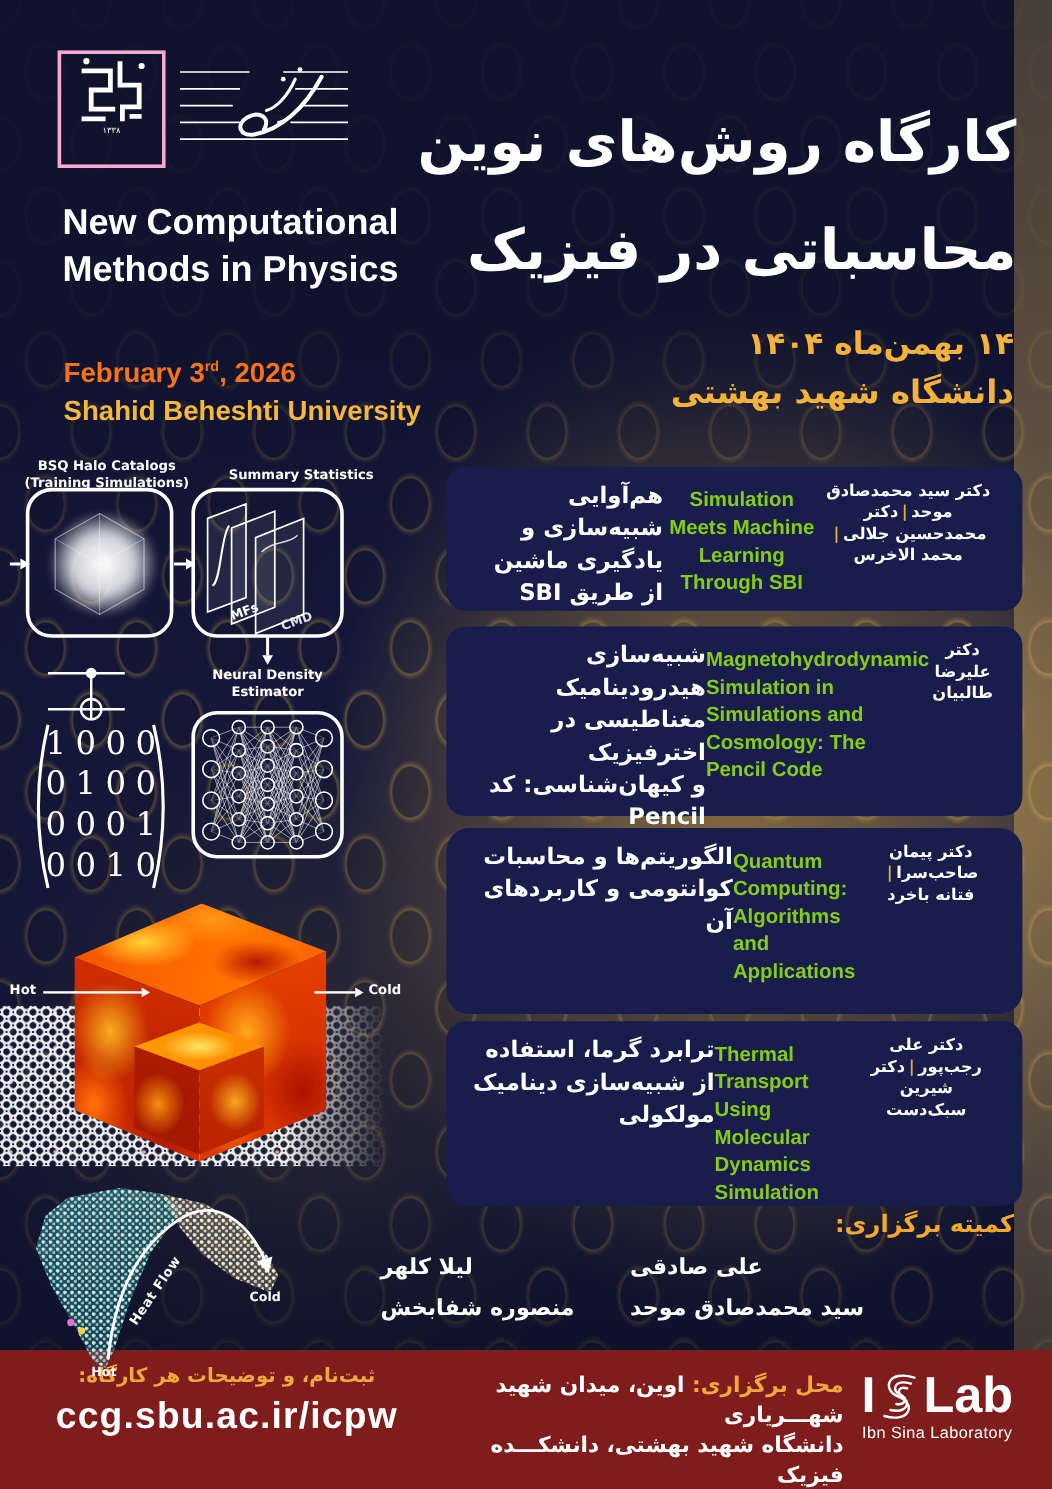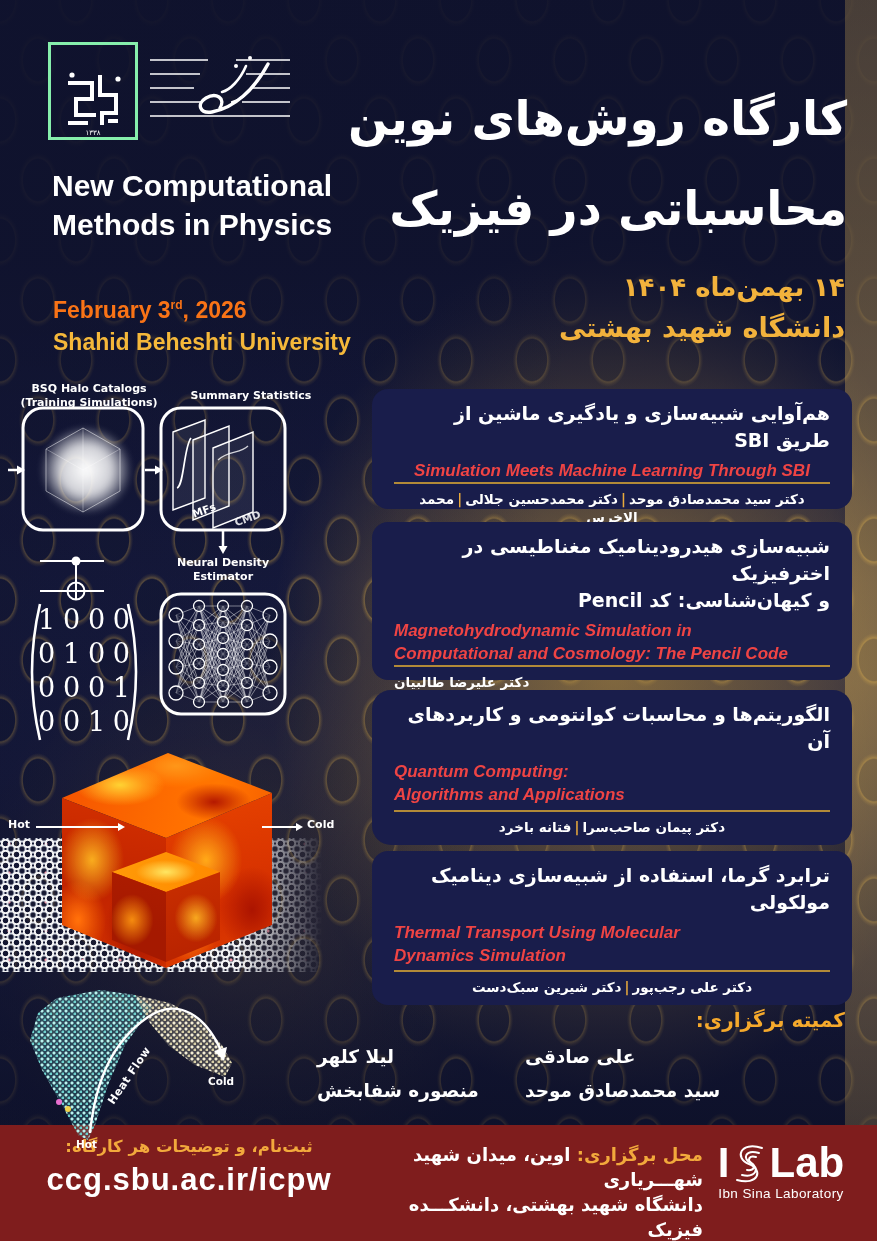--- a/index.html
+++ b/index.html
@@ -19,22 +19,22 @@
   }
   .bg-glow{background:
     radial-gradient(430px 540px at 70% 54%, rgba(200,156,68,.8), rgba(200,156,68,.32) 58%, rgba(200,156,68,0) 80%),
     radial-gradient(360px 400px at 28% 74%, rgba(160,124,52,.4), rgba(160,124,52,0) 75%);}
   .bg-veil{background:
     linear-gradient(100deg, rgba(16,19,46,.55) 0%, rgba(16,19,46,.25) 38%, rgba(16,19,46,0) 58%),
     linear-gradient(180deg, rgba(15,18,44,.95) 0%, rgba(15,18,44,.88) 21%, rgba(15,18,44,.5) 32%, rgba(15,18,44,.18) 47%, rgba(15,18,44,.3) 64%, rgba(15,18,44,.55) 80%, rgba(13,16,40,.82) 91%, rgba(13,16,40,.92) 100%);}
   .bg-strip{left:845px;width:32px;background:linear-gradient(180deg, rgba(202,162,82,.3), rgba(202,162,82,.5) 55%, rgba(202,162,82,.2));}
 
   
-  .sbu-logo{position:absolute;left:48px;top:42px;width:84px;height:92px;border:3px solid #86efac;z-index:12;
-    display:flex;align-items:center;justify-content:flex-end;flex-direction:column;}
+  .sbu-logo{position:absolute;left:48px;top:42px;width:84px;height:92px;border:3px solid #f9a8d4;z-index:12;
+    display:flex;align-items:center;justify-content:flex-start;flex-direction:column;}
   .sbu-year{color:#fff;font-size:7px;letter-spacing:1px;margin-top:-4px;}
   .ips-logo{position:absolute;left:150px;top:46px;width:140px;height:80px;z-index:12;}
 
   
   .fa-title{position:absolute;right:30px;top:74px;width:580px;text-align:right;color:#fff;
     font-weight:bold;font-size:47px;line-height:90px;z-index:12;direction:rtl;}
   .fa-date{position:absolute;right:32px;top:272px;color:#f2b23c;font-weight:bold;font-size:26px;z-index:12;direction:rtl;}
   .fa-uni{position:absolute;right:32px;top:312px;color:#f2b23c;font-weight:bold;font-size:27px;z-index:12;direction:rtl;}
   .en-title{position:absolute;left:52px;top:166px;color:#fff;font-size:30px;line-height:39px;font-weight:600;z-index:12;
     font-family:"Liberation Sans","DejaVu Sans",sans-serif;}
@@ -116,33 +116,33 @@
     background-size:6px 6px,6px 6px,100% 100%;}
   .arch-svg{position:absolute;inset:0;}
   .arch-label{position:absolute;color:#fff;font-weight:bold;font-size:10.5px;}
   .heat-flow{left:86px;top:84px;transform:rotate(-56deg);letter-spacing:.5px;font-size:11px;}
   .arch-hot{left:66px;top:153px;}
   .arch-cold{left:198px;top:90px;}
   .mol{position:absolute;border-radius:50%;}
 
   
   .card{position:absolute;left:372px;width:480px;background:#191d4b;border-radius:16px;z-index:15;
-    box-sizing:border-box;padding:11px 22px 9px;display:flex;flex-direction:column;color:#fff;}
+    box-sizing:border-box;padding:11px 22px 9px;display:flex;flex-direction:row;color:#fff;}
   .card .fa{direction:rtl;text-align:right;font-weight:bold;font-size:19px;line-height:27px;white-space:pre-line;}
-  .card .en{color:#ef4444;font-weight:bold;font-size:17px;line-height:23px;margin-top:5px;white-space:pre-line;
-    font-family:"Liberation Sans","DejaVu Sans",sans-serif;font-style:italic;}
+  .card .en{color:#84cc16;font-weight:bold;font-size:17px;line-height:23px;margin-top:5px;white-space:pre-line;
+    font-family:"Liberation Sans","DejaVu Sans",sans-serif;}
   .card .rule{border-top:2px solid #b28a38;margin-top:auto;margin-bottom:6px;}
   .card .speakers{direction:rtl;font-weight:bold;font-size:13.5px;line-height:18px;}
   .card .speakers .sep{color:#e8a93c;padding:0 3px;}
   .card1{top:389px;height:120px;}
   .card2{top:522px;height:158px;}
   .card3{top:690px;height:155px;border-radius:19px;}
   .card4{top:851px;height:154px;}
   .card1 .en,.card1 .speakers{text-align:center;}
-  .card2 .speakers{text-align:left;}
+  .card2 .speakers{text-align:center;}
   .card3 .speakers,.card4 .speakers{text-align:center;}
 
   
   .committee-heading{position:absolute;right:32px;top:1008px;color:#f5a92c;font-weight:bold;font-size:20px;direction:rtl;z-index:15;}
   .committee-col{position:absolute;top:1040px;text-align:left;color:#fff;font-weight:bold;font-size:18.5px;line-height:34px;direction:rtl;z-index:15;}
   .committee-right{right:32px;width:320px;}
   .committee-left{right:340px;width:220px;}
 
   
   .footer{position:absolute;left:0;top:1125px;width:877px;height:116px;background:#7f1d1d;z-index:20;}
@@ -485,21 +485,21 @@
   <div class="card card1">
     <div class="fa">هم‌آوایی شبیه‌سازی و یادگیری ماشین از طریق SBI</div>
     <div class="en">Simulation Meets Machine Learning Through SBI</div>
     <div class="rule"></div>
     <div class="speakers"><span>دکتر سید محمدصادق موحد</span><span class="sep">|</span><span>دکتر محمدحسین جلالی</span><span class="sep">|</span><span>محمد الاخرس</span></div>
   </div>
   <div class="card card2">
     <div class="fa">شبیه‌سازی هیدرودینامیک مغناطیسی در اخترفیزیک
 و کیهان‌شناسی: کد Pencil</div>
     <div class="en">Magnetohydrodynamic Simulation in
-Computational and Cosmology: The Pencil Code</div>
+Simulations and Cosmology: The Pencil Code</div>
     <div class="rule"></div>
     <div class="speakers"><span>دکتر علیرضا طالبیان</span></div>
   </div>
   <div class="card card3">
     <div class="fa">الگوریتم‌ها و محاسبات کوانتومی و کاربردهای آن</div>
     <div class="en">Quantum Computing:
 Algorithms and Applications</div>
     <div class="rule"></div>
     <div class="speakers"><span>دکتر پیمان صاحب‌سرا</span><span class="sep">|</span><span>فتانه باخرد</span></div>
   </div>

